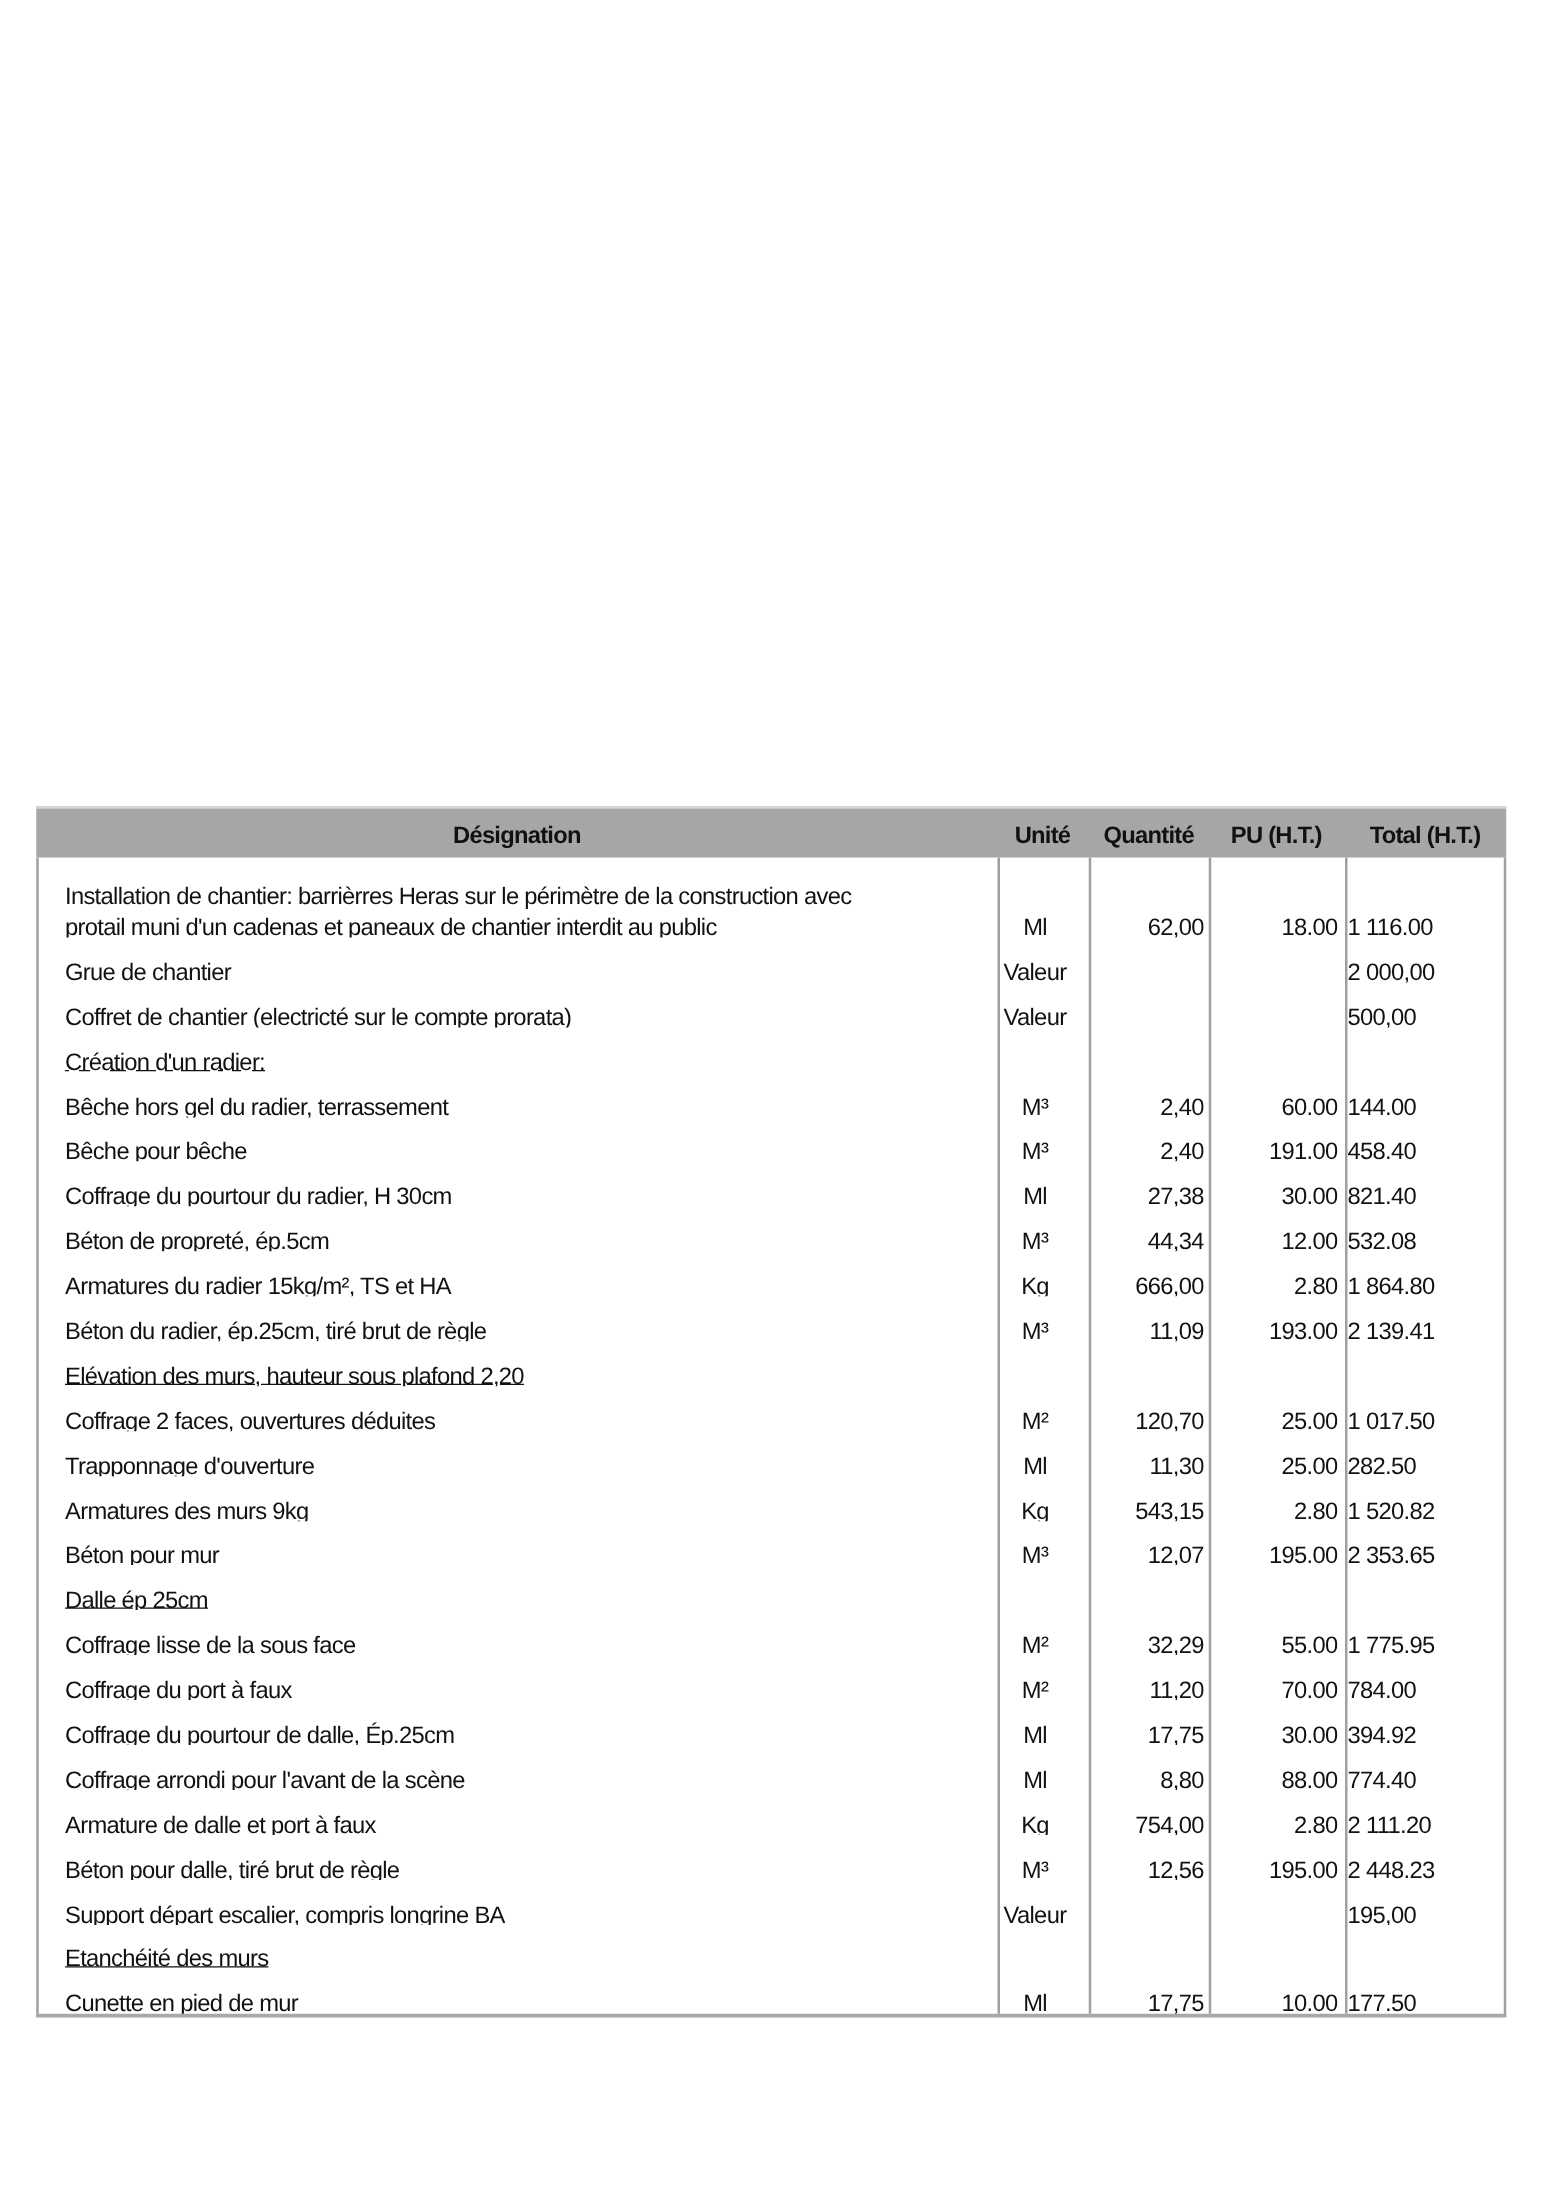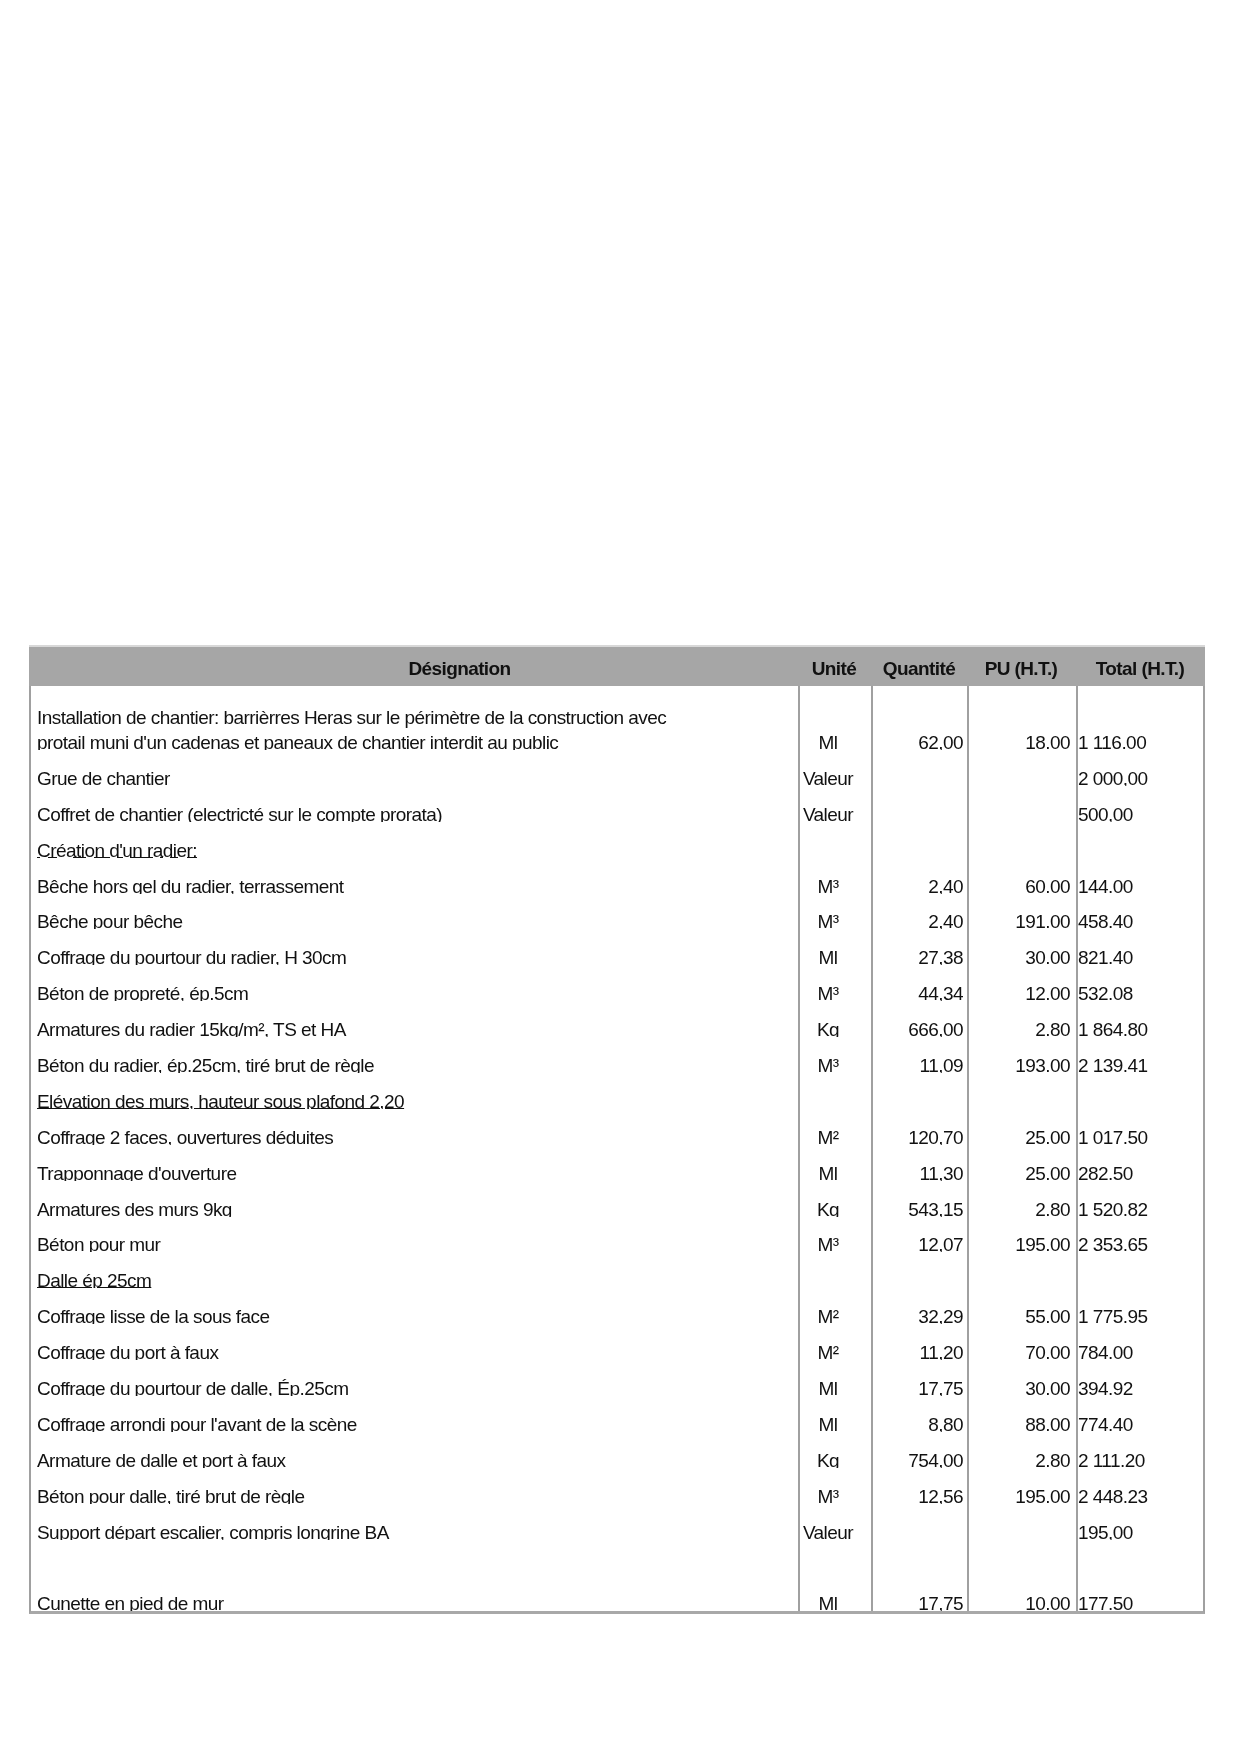--- a/index.html
+++ b/index.html
@@ -10,35 +10,35 @@
   .hdr .h { position: absolute; top: 0; height: 41px; line-height: 44px; font-weight: bold; font-size: 19px;
             text-align: center; letter-spacing: -0.6px; }
   .body { position: relative; border-left: 2px solid #a0a0a0; border-right: 2px solid #a0a0a0;
           border-bottom: 3px solid #a8a8a8; box-sizing: border-box; }
   .vline { position: absolute; top: 0; bottom: 0; width: 2px; background: #a0a0a0; }
   .row { position: relative; height: 35.9px; }
   .row.tall { height: 64px; }
   .cell { position: absolute; bottom: 0; height: 35.9px; font-size: 19px; letter-spacing: -0.55px;
           overflow: hidden; }
   .cell .t { position: absolute; left: 0; right: 0; bottom: -5px; line-height: 24px; white-space: nowrap; }
-  .c-des { left: 6px; width: 760px; }
+  .c-des { left: 21px; width: 760px; }
   .c-des.two { height: 64px; }
   .c-des.two .t { white-space: normal; line-height: 25px; bottom: -5px; width: 680px; }
   .c-unit { left: 769px; width: 56px; text-align: center; }
   .c-qty { left: 842px; width: 90px; text-align: right; }
   .c-pu { left: 939px; width: 100px; text-align: right; }
   .c-tot { left: 1047px; width: 125px; }
   .section .t { text-decoration: underline; text-underline-offset: 0px; }
 </style>
 </head>
 <body>
 
 <div class="table">
   <div class="hdr">
-    <div class="h" style="left:0;width:769px;padding-left:46px;">Désignation</div>
+    <div class="h" style="left:0;width:769px;">Désignation</div>
     <div class="h" style="left:769px;width:72px;">Unité</div>
     <div class="h" style="left:842px;width:96px;">Quantité</div>
     <div class="h" style="left:938px;width:108px;">PU (H.T.)</div>
     <div class="h" style="left:1046px;width:130px;">Total (H.T.)</div>
   </div>
   <div class="body" id="tbody">
     <div class="vline" style="left:767px;"></div>
     <div class="vline" style="left:840px;"></div>
     <div class="vline" style="left:936px;"></div>
     <div class="vline" style="left:1045px;"></div>
@@ -427,20 +427,23 @@
           <span class="t"></span>
         </div>
         <div class="cell c-pu">
           <span class="t"></span>
         </div>
         <div class="cell c-tot">
           <span class="t">195,00</span>
         </div>
       </div>
       <div class="row section">
+        <div class="cell c-des">
+          <span class="t">Etanchéité des murs</span>
+        </div>
         <div class="cell c-unit">
           <span class="t"></span>
         </div>
         <div class="cell c-qty">
           <span class="t"></span>
         </div>
         <div class="cell c-pu">
           <span class="t"></span>
         </div>
         <div class="cell c-tot">

